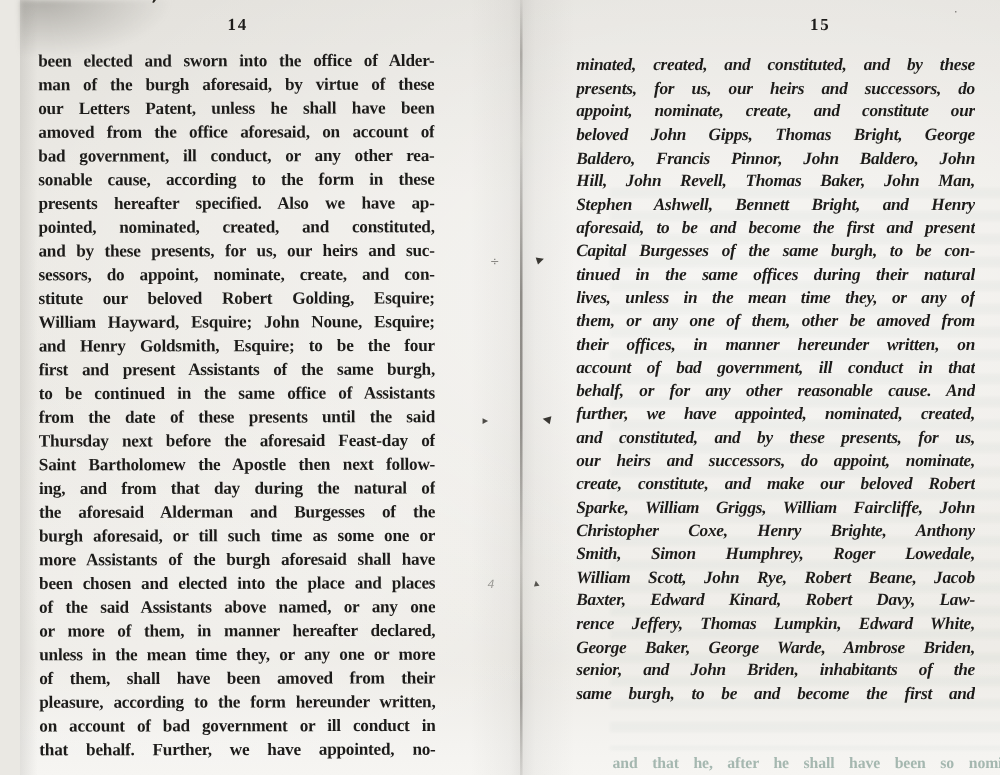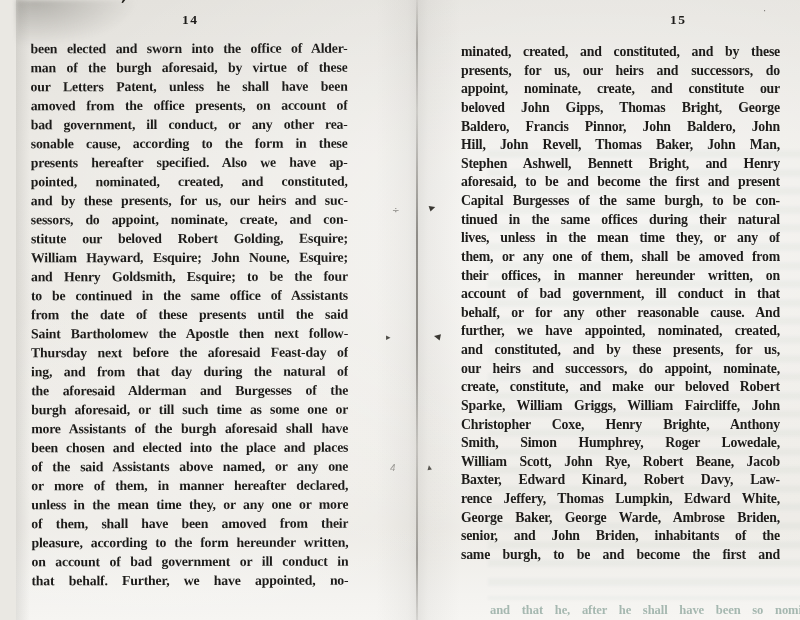--- a/index.html
+++ b/index.html
@@ -34,24 +34,24 @@
       rgba(70,66,60,.42) 90%, rgba(70,66,60,.1) 100%);
     filter:blur(.4px);
   }
   .bleed{
     position:absolute;left:472px;top:150px;width:318px;height:450px;pointer-events:none;
     background:repeating-linear-gradient(to bottom, rgba(125,155,145,.12) 0 8px, rgba(125,155,145,0) 8px 18.6px);
     filter:blur(1.3px);opacity:.45;
   }
   .pagenum{position:absolute;top:12px;font-weight:bold;font-size:13.5px;letter-spacing:1.5px;}
   .pagenum.left{left:166px;}
-  .pagenum.right{left:654px;}
+  .pagenum.right{left:632px;}
   .page{position:absolute;font-weight:bold;font-size:13.8px;letter-spacing:-0.2px;}
   .page-left{left:15px;top:39px;width:317px;transform:rotate(-0.1deg);}
-  .page-right{left:445px;top:43px;width:319px;}
+  .page-right{left:445px;top:43px;width:319px;font-style:italic;}
   .line{text-align:justify;text-align-last:justify;overflow:hidden;}
   .page-left .line{height:19px;line-height:19px;}
   .page-right .line{height:18.63px;line-height:18.63px;}
   .line::after,.ghost-line::after{content:"";display:inline-block;width:100%;height:0;}
   .ghost-line{
     position:absolute;left:474px;top:602px;width:316px;height:17px;line-height:17px;
     overflow:hidden;font-weight:bold;font-size:12.6px;letter-spacing:-0.1px;
     color:var(--ghost,#8fa79e);opacity:.78;filter:blur(.45px);
     text-align:justify;text-align-last:justify;
   }
@@ -68,34 +68,35 @@
   <div class="fold"></div>
   <div class="bleed"></div>
 
   <div class="pagenum left">14</div>
   <div class="pagenum right">15</div>
 
   <div class="page page-left">
       <div class="line">been elected and sworn into the office of Alder-</div>
       <div class="line">man of the burgh aforesaid, by virtue of these</div>
       <div class="line">our Letters Patent, unless he shall have been</div>
-      <div class="line">amoved from the office presents, on account of</div>
+      <div class="line">amoved from the office aforesaid, on account of</div>
       <div class="line">bad government, ill conduct, or any other rea-</div>
       <div class="line">sonable cause, according to the form in these</div>
       <div class="line">presents hereafter specified.  Also we have ap-</div>
       <div class="line">pointed, nominated, created, and constituted,</div>
       <div class="line">and by these presents, for us, our heirs and suc-</div>
       <div class="line">sessors, do appoint, nominate, create, and con-</div>
       <div class="line">stitute our beloved Robert Golding, Esquire;</div>
       <div class="line">William Hayward, Esquire; John Noune, Esquire;</div>
       <div class="line">and Henry Goldsmith, Esquire; to be the four</div>
+      <div class="line">first and present Assistants of the same burgh,</div>
       <div class="line">to be continued in the same office of Assistants</div>
       <div class="line">from the date of these presents until the said</div>
+      <div class="line">Thursday next before the aforesaid Feast-day of</div>
       <div class="line">Saint Bartholomew the Apostle then next follow-</div>
-      <div class="line">Thursday next before the aforesaid Feast-day of</div>
       <div class="line">ing, and from that day during the natural of</div>
       <div class="line">the aforesaid Alderman and Burgesses of the</div>
       <div class="line">burgh aforesaid, or till such time as some one or</div>
       <div class="line">more Assistants of the burgh aforesaid shall have</div>
       <div class="line">been chosen and elected into the place and places</div>
       <div class="line">of the said Assistants above named, or any one</div>
       <div class="line">or more of them, in manner hereafter declared,</div>
       <div class="line">unless in the mean time they, or any one or more</div>
       <div class="line">of them, shall have been amoved from their</div>
       <div class="line">pleasure, according to the form hereunder written,</div>
@@ -107,21 +108,21 @@
       <div class="line">presents, for us, our heirs and successors, do</div>
       <div class="line">appoint, nominate, create, and constitute our</div>
       <div class="line">beloved John Gipps, Thomas Bright, George</div>
       <div class="line">Baldero, Francis Pinnor, John Baldero, John</div>
       <div class="line">Hill, John Revell, Thomas Baker, John Man,</div>
       <div class="line">Stephen Ashwell, Bennett Bright, and Henry</div>
       <div class="line">aforesaid, to be and become the first and present</div>
       <div class="line">Capital Burgesses of the same burgh, to be con-</div>
       <div class="line">tinued in the same offices during their natural</div>
       <div class="line">lives, unless in the mean time they, or any of</div>
-      <div class="line">them, or any one of them, shall be amoved from</div>
+      <div class="line">them, or any one of them, other be amoved from</div>
       <div class="line">their offices, in manner hereunder written, on</div>
       <div class="line">account of bad government, ill conduct in that</div>
       <div class="line">behalf, or for any other reasonable cause.  And</div>
       <div class="line">further, we have appointed, nominated, created,</div>
       <div class="line">and constituted, and by these presents, for us,</div>
       <div class="line">our heirs and successors, do appoint, nominate,</div>
       <div class="line">create, constitute, and make our beloved Robert</div>
       <div class="line">Sparke, William Griggs, William Faircliffe, John</div>
       <div class="line">Christopher Coxe, Henry Brighte, Anthony</div>
       <div class="line">Smith, Simon Humphrey, Roger Lowedale,</div>

